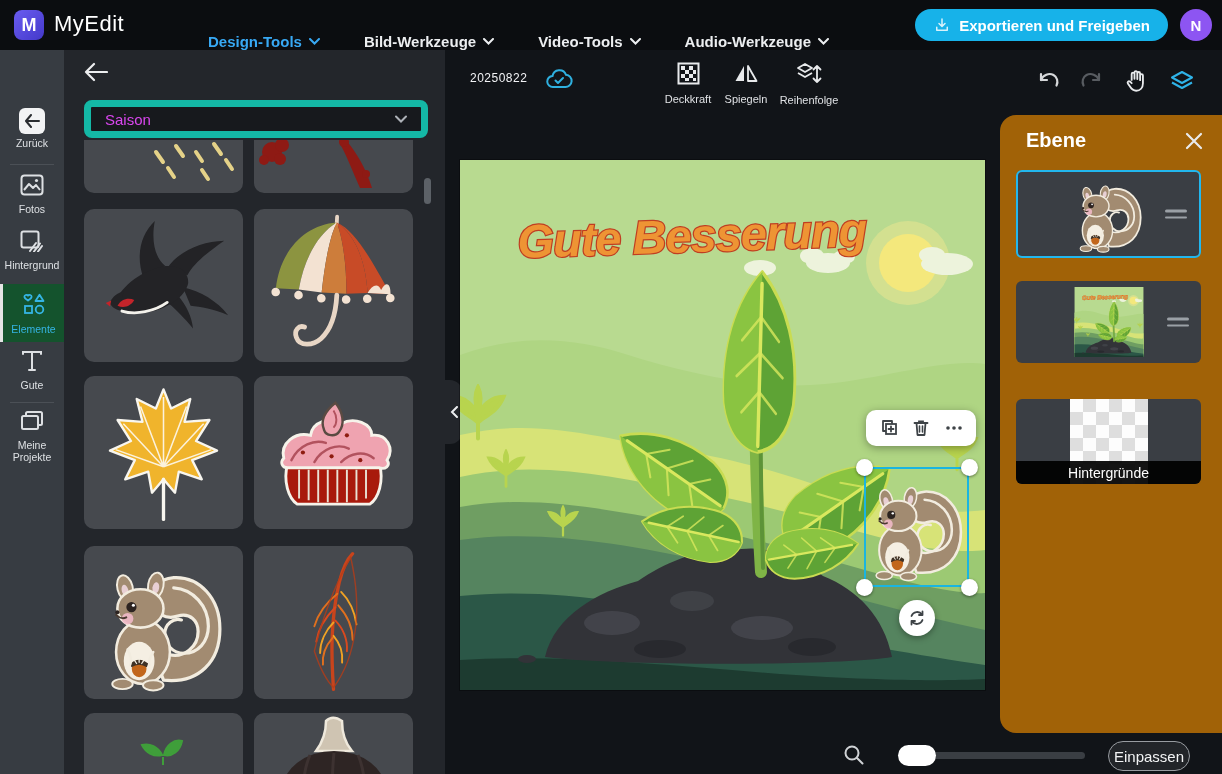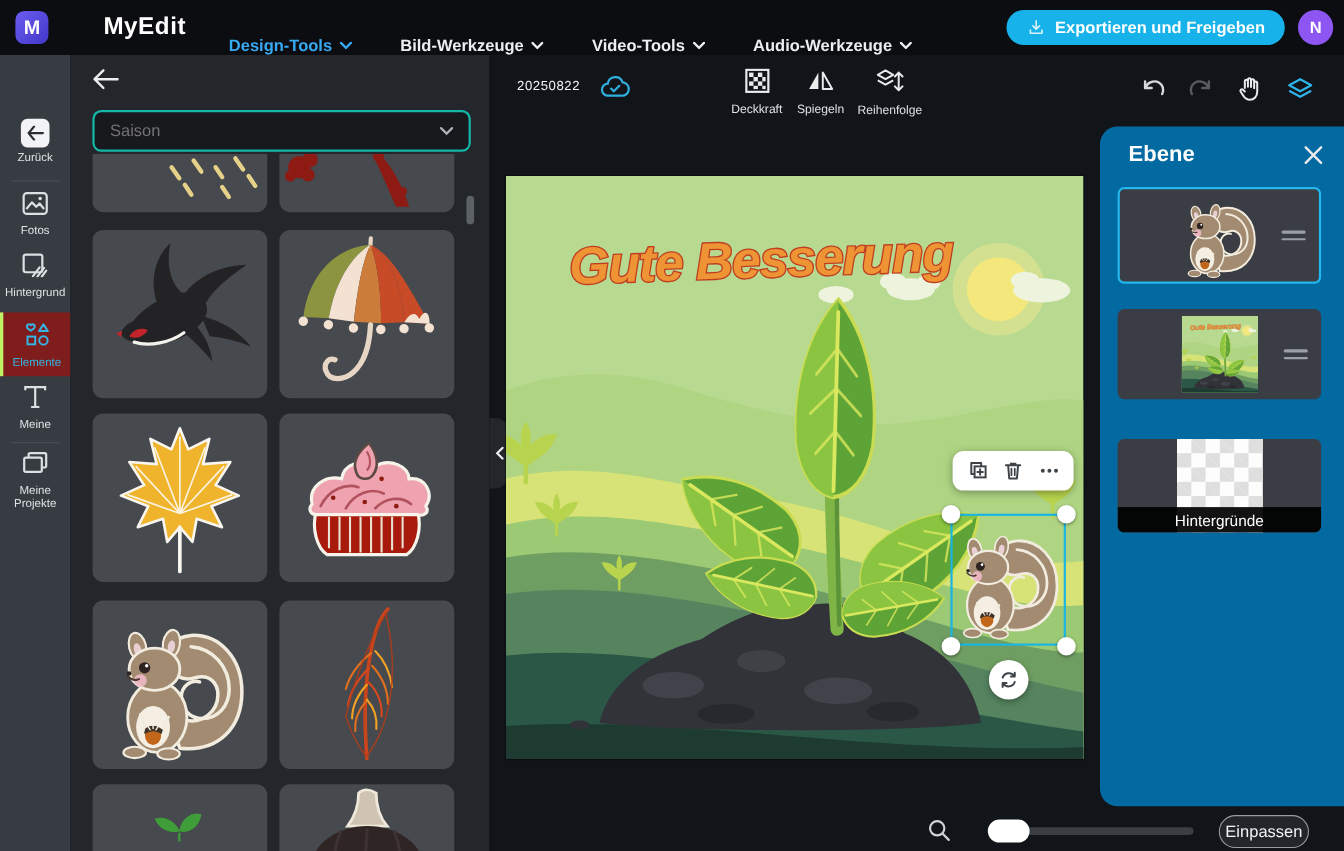--- a/index.html
+++ b/index.html
@@ -4,40 +4,40 @@
 <style>
   html,body{margin:0;padding:0;background:#000;}
   *{box-sizing:border-box;font-family:"Liberation Sans",sans-serif;}
   #app{position:relative;width:1222px;height:774px;overflow:hidden;background:#111418;}
   .abs{position:absolute;}
   
   #topbar{position:absolute;left:0;top:0;width:1222px;height:50px;background:#0b0d10;}
   .logo-box{position:absolute;left:14px;top:10px;width:30px;height:30px;border-radius:8px;
     background:linear-gradient(135deg,#6a5cf0,#4338ca);color:#fff;font-weight:bold;font-size:18px;
     display:flex;align-items:center;justify-content:center;}
-  .logo-text{position:absolute;left:54px;top:11px;color:#fff;font-size:22px;font-weight:bold;letter-spacing:.5px;margin-left:40px;}
+  .logo-text{position:absolute;left:54px;top:11px;color:#fff;font-size:22px;font-weight:normal;letter-spacing:.5px;}
   #nav{position:absolute;left:208px;top:0;height:50px;display:flex;align-items:flex-end;gap:44px;}
   .nav-item{display:flex;align-items:center;gap:7px;font-size:15px;font-weight:600;color:#eceef0;cursor:pointer;}
   .nav-item.active{color:#38a9f4;}
   .export-btn{position:absolute;right:54px;top:9px;height:32px;border-radius:16px;background:#17b2e9;
     display:flex;align-items:center;gap:8px;padding:0 18px;color:#fff;font-size:15px;font-weight:bold;}
   .avatar{position:absolute;right:10px;top:9px;width:32px;height:32px;border-radius:50%;background:#8d55f2;
     color:#fff;font-size:15px;font-weight:bold;display:flex;align-items:center;justify-content:center;}
   
   #sidebar{position:absolute;left:0;top:50px;width:64px;height:724px;background:#373c42;}
   .sb-item{position:absolute;left:0;width:64px;text-align:center;color:#dde0e3;cursor:pointer;}
   .sb-item .sb-label{display:block;font-size:10.5px;line-height:12px;margin-top:3px;}
-  .sb-item.active{background:#7f1d1d;border-left:3px solid #bef264;margin-left:0;}
+  .sb-item.active{background:#14532d;border-left:3px solid #e5e5e5;margin-left:0;}
   .sb-item.active .sb-label{color:#35b5e5;}
   .sb-divider{position:absolute;left:10px;width:44px;height:1px;background:#4b5056;}
   .back-sq{display:inline-flex;width:26px;height:26px;border-radius:6px;background:#f2f3f4;align-items:center;justify-content:center;}
   
   #panel{position:absolute;left:64px;top:50px;width:381px;height:724px;background:#23262b;}
-  .dropdown{position:absolute;left:20px;top:50px;width:344px;height:38px;border:2px solid #14b8a6;border-radius:8px;
-    background:#17191d;color:#737373;font-size:15px;display:flex;align-items:center;justify-content:space-between;
+  .dropdown{position:absolute;left:20px;top:50px;width:344px;height:38px;border:7px solid #14b8a6;border-radius:8px;
+    background:#17191d;color:#d946ef;font-size:15px;display:flex;align-items:center;justify-content:space-between;
     padding:0 14px;cursor:pointer;}
   #grid{position:absolute;left:20px;top:90px;right:14px;bottom:0;overflow:hidden;}
   .tile{position:absolute;width:159px;height:153px;border-radius:10px;background:#46494e;overflow:hidden;cursor:pointer;}
   .scrollthumb{position:absolute;left:360px;top:128px;width:7px;height:26px;border-radius:4px;background:#5c6167;}
   
   #workspace{position:absolute;left:445px;top:50px;width:777px;height:724px;background:#111418;}
   .doc-title{position:absolute;left:25px;top:21px;color:#f2f3f5;font-size:12px;letter-spacing:.5px;}
   .tool-btn{position:absolute;top:12px;width:64px;text-align:center;color:#e3e5e8;cursor:pointer;}
   .tool-btn .t-label{display:block;font-size:11px;margin-top:4px;color:#dfe1e4;}
   .hicon{position:absolute;top:18px;width:26px;height:26px;cursor:pointer;}
@@ -50,21 +50,21 @@
   .ctx-bar{position:absolute;left:421px;top:360px;width:110px;height:36px;background:#fff;border-radius:10px;
     box-shadow:0 2px 8px rgba(0,0,0,.35);display:flex;align-items:center;justify-content:space-evenly;}
   .rot-btn{position:absolute;left:454px;top:550px;width:36px;height:36px;border-radius:50%;background:#fff;
     box-shadow:0 2px 6px rgba(0,0,0,.35);display:flex;align-items:center;justify-content:center;cursor:pointer;}
   
   .ztrack{position:absolute;left:455px;top:702px;width:185px;height:7px;border-radius:4px;background:#3a3e43;cursor:pointer;}
   .zthumb{position:absolute;left:453px;top:695px;width:38px;height:21px;border-radius:11px;background:#fff;cursor:grab;}
   .fit-btn{position:absolute;left:663px;top:691px;width:82px;height:30px;border-radius:15px;border:1.5px solid #989ca1;
     background:#222529;color:#f2f3f4;font-size:15px;display:flex;align-items:center;justify-content:center;cursor:pointer;}
   
-  #ebene{position:absolute;left:1000px;top:115px;width:222px;height:618px;background:#0369a1;border-radius:16px 0 0 16px;}
+  #ebene{position:absolute;left:1000px;top:115px;width:222px;height:618px;background:#a16207;border-radius:16px 0 0 16px;}
   .eb-title{position:absolute;left:26px;top:14px;color:#fff;font-size:20px;font-weight:bold;}
   .eb-close{position:absolute;right:18px;top:16px;width:20px;height:20px;cursor:pointer;}
   .layer-tile{position:absolute;left:16px;width:185px;background:#3a3e44;border-radius:6px;cursor:pointer;
     display:flex;align-items:center;justify-content:center;overflow:hidden;}
   .layer-tile.selected{border:2px solid #22b7ee;}
   .drag-handle{position:absolute;right:12px;top:50%;transform:translateY(-50%);width:22px;}
   .drag-handle i{display:block;height:2.5px;border-radius:2px;background:#9aa0a6;margin:4px 0;}
   .checker{background:
     linear-gradient(45deg,#dedede 25%,transparent 25%,transparent 75%,#dedede 75%),
     linear-gradient(45deg,#dedede 25%,transparent 25%,transparent 75%,#dedede 75%),#fdfdfd;
@@ -239,21 +239,21 @@
         <path d="M17.5,2.8 L21.5,9 H13.5 Z" fill="none" stroke="#35b5e5" stroke-width="1.8" stroke-linejoin="round"></path>
         <rect x="3" y="14" width="7" height="7" fill="none" stroke="#35b5e5" stroke-width="1.8"></rect>
         <circle cx="17.5" cy="17.5" r="3.8" fill="none" stroke="#35b5e5" stroke-width="1.8"></circle>
       </svg>
       <span class="sb-label">Elemente</span>
     </div>
     <div class="sb-item" style="top:300px">
       <svg width="22" height="22" viewBox="0 0 22 22">
         <path d="M2,4 V2 H20 V4 M11,2 V20 M8,20 H14" fill="none" stroke="#dde0e3" stroke-width="2" stroke-linecap="round"></path>
       </svg>
-      <span class="sb-label">Meine</span>
+      <span class="sb-label">Gute</span>
     </div>
     <div class="sb-divider" style="top:352px"></div>
     <div class="sb-item" style="top:360px">
       <svg width="24" height="22" viewBox="0 0 24 22">
         <path d="M6,6 V3.5 A1.5,1.5 0 0 1 7.5,2 H20.5 A1.5,1.5 0 0 1 22,3.5 V13.5 A1.5,1.5 0 0 1 20.5,15 H18" fill="none" stroke="#dde0e3" stroke-width="2"></path>
         <rect x="2" y="6" width="16" height="13" rx="1.5" fill="none" stroke="#dde0e3" stroke-width="2"></rect>
       </svg>
       <span class="sb-label" style="padding:0 6px">Meine Projekte</span>
     </div>
   </div>

